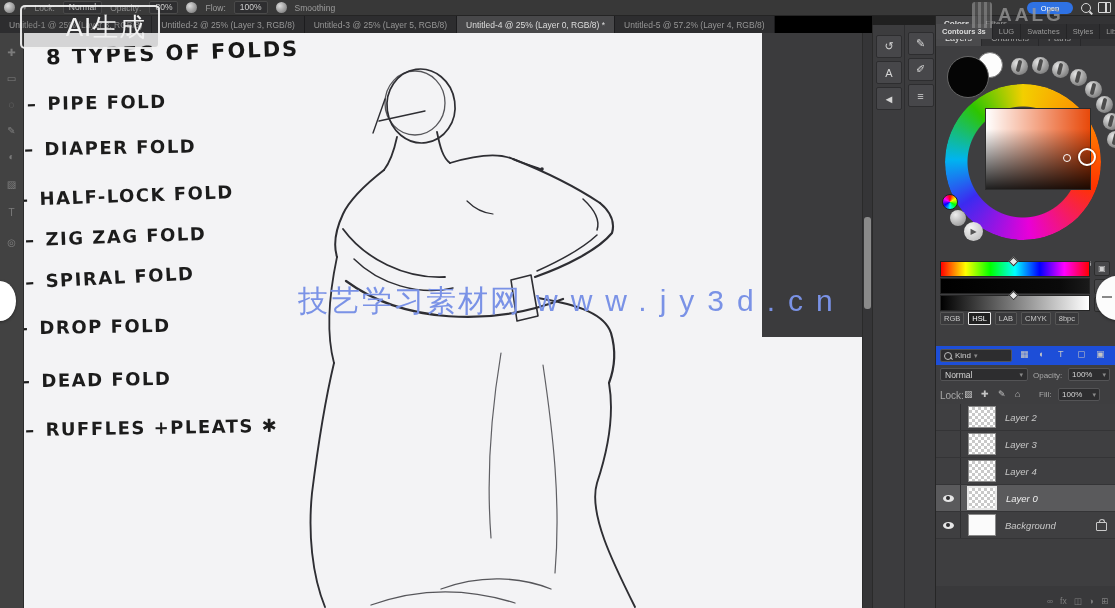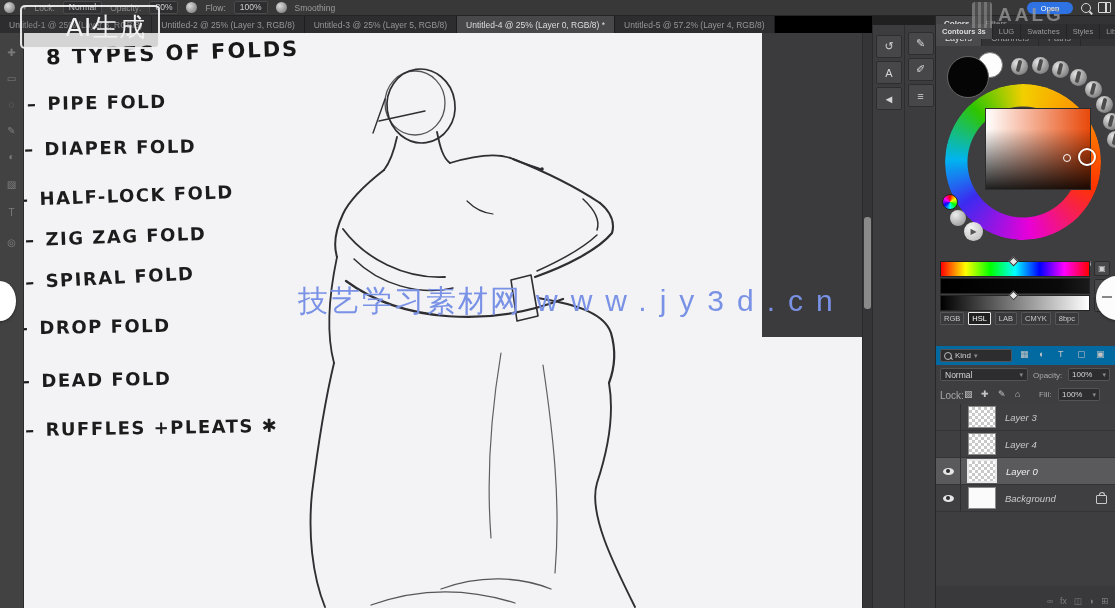--- a/index.html
+++ b/index.html
@@ -88,21 +88,21 @@
   .side-ico{position:absolute;left:158px;width:14px;height:13px;background:#48484a;border:1px solid #2c2c2c;border-radius:2px;
             color:#cfcfcf;font-size:8px;display:flex;align-items:center;justify-content:center;}
   #mode-chips{left:4px;top:296px;width:172px;height:13px;display:flex;gap:4px;align-items:center;font-size:7.5px;color:#c8c8c8;}
   .mode-chip{padding:0 3px;height:11px;line-height:11px;background:#39393b;border:1px solid #555;border-radius:1px;}
   .mode-chip.active{border-color:#e8e8e8;background:#202020;color:#fff;}
 
   
   #layers-tabs{left:0;top:314px;width:180px;height:16px;display:flex;background:#333335;}
   .layers-tab{font-size:9px;color:#9a9a9a;padding:0 9px;display:flex;align-items:center;border-right:1px solid #28282a;}
   .layers-tab.active{background:#4a4a4c;color:#e2e2e2;}
-  #filter-row{left:0;top:330px;width:180px;height:19px;background:#0369a1;border-bottom:1px solid #303032;}
+  #filter-row{left:0;top:330px;width:180px;height:19px;background:#1d4ed8;border-bottom:1px solid #303032;}
   #search-box{position:absolute;left:4px;top:3px;width:72px;height:13px;background:#2d2d2f;border:1px solid #545456;border-radius:2px;
               display:flex;align-items:center;gap:3px;padding:0 3px;box-sizing:border-box;font-size:8px;color:#cfcfcf;}
   .mag{width:6px;height:6px;border:1px solid #bbb;border-radius:50%;position:relative;}
   .mag:after{content:"";position:absolute;left:5px;top:5px;width:3px;height:1px;background:#bbb;transform:rotate(45deg);}
   .filt-ico{position:absolute;top:3px;font-size:9px;color:#c5c5c5;}
   #blend-row{left:0;top:349px;width:180px;height:20px;background:#3e3e40;border-bottom:1px solid #303032;}
   #blend-box{position:absolute;left:4px;top:3px;width:88px;height:13px;background:#2d2d2f;border:1px solid #545456;border-radius:2px;
              font-size:8.5px;color:#d5d5d5;display:flex;align-items:center;justify-content:space-between;padding:0 4px;box-sizing:border-box;}
   #opacity-lbl{position:absolute;left:97px;top:6px;font-size:8px;color:#a8a8a8;}
   #opacity-box{position:absolute;left:132px;top:3px;width:42px;height:13px;background:#2d2d2f;border:1px solid #545456;border-radius:2px;
@@ -345,20 +345,25 @@
     </div>
   <span class="lock-ico" style="left: 28px;">▨</span>
       <span class="lock-ico" style="left: 45px;">✚</span>
       <span class="lock-ico" style="left: 62px;">✎</span>
       <span class="lock-ico" style="left: 79px;">⌂</span>
     </div>
   <div id="layer-rows" class="abs">
       <div class="layer-row">
     <div class="eye-cell"></div>
     <div class="thumb checker"></div>
+    <span class="layer-name">Layer 2</span>
+  </div>
+      <div class="layer-row">
+    <div class="eye-cell"></div>
+    <div class="thumb checker"></div>
     <span class="layer-name">Layer 3</span>
   </div>
       <div class="layer-row">
     <div class="eye-cell"></div>
     <div class="thumb checker"></div>
     <span class="layer-name">Layer 4</span>
   </div>
       <div class="layer-row selected">
     <div class="eye-cell">
           <div class="eye"></div>

